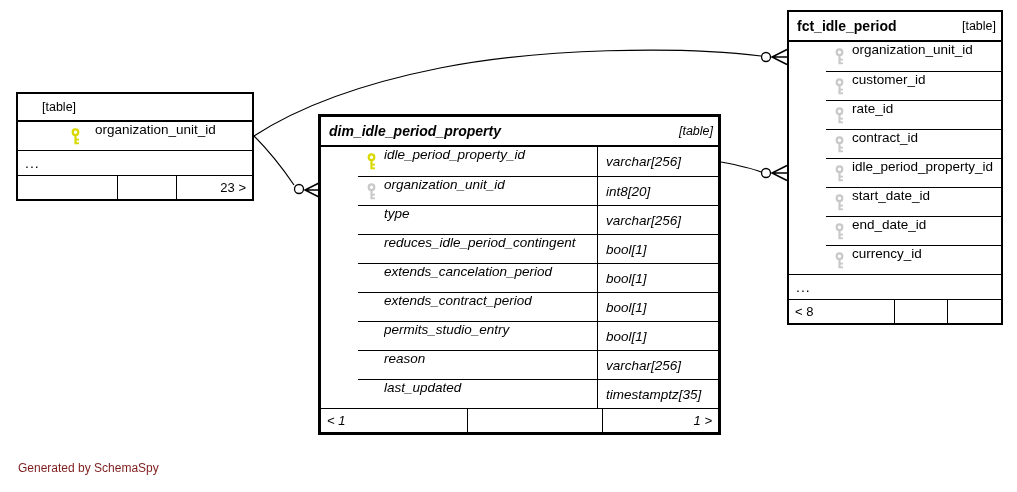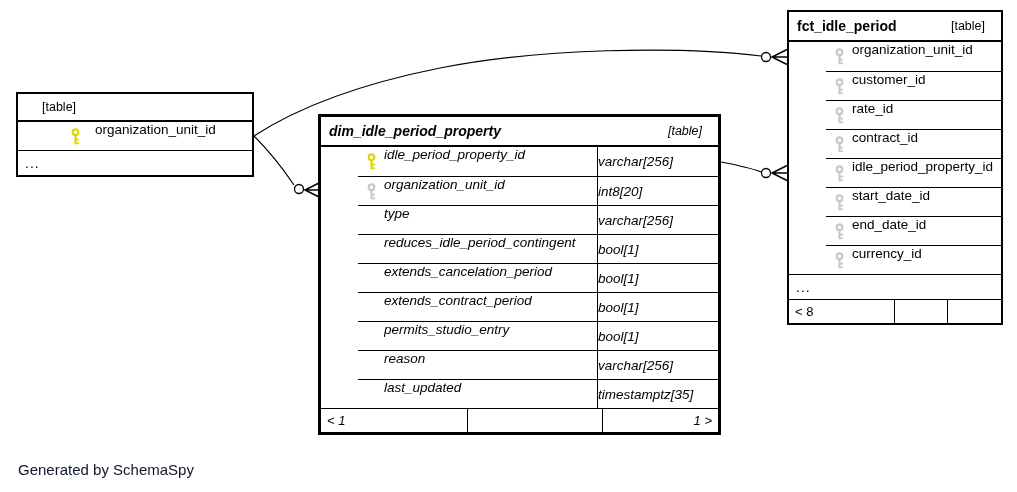--- a/index.html
+++ b/index.html
@@ -17,54 +17,54 @@
   .crow{fill:none;stroke:#000;stroke-width:1.5px;}
 
   .tbl{
     position:absolute;z-index:1;background:#fff;
     border:2px solid #000;font-size:13.5px;box-sizing:content-box;
   }
   .tbl--mid{border-width:3px;}
   .tbl-header{
     display:flex;justify-content:space-between;align-items:center;
     height:28px;border-bottom:2px solid #000;
-    padding:0 16px 0 8px;font-weight:bold;font-size:14px;
+    padding:0 5px 0 8px;font-weight:bold;font-size:14px;
   }
   .tbl--left .tbl-header{height:26px;}
   .tag{font-weight:normal;font-size:12.5px;margin-left:16px;}
   .tbl-row{
     display:flex;height:29px;
     border-top:1px solid #000;box-sizing:border-box;margin-left:37px;
   }
   .tbl-rows .tbl-row:first-child{border-top:0;}
   .tbl--left .tbl-row{height:28px;}
   .key-box{flex:0 0 26px;display:flex;justify-content:center;align-items:center;}
   .tbl--left .key-box{flex:0 0 40px;}
   .col-name{flex:1;white-space:nowrap;overflow:hidden;}
   .col-type{
     flex:0 0 121px;border-left:1px solid #000;align-self:stretch;
-    display:flex;align-items:center;box-sizing:border-box;
+    display:flex;align-items:center;padding-left:8px;box-sizing:border-box;
     white-space:nowrap;
   }
   .tbl-ellipsis{
     height:24px;border-top:1px solid #000;display:flex;align-items:center;
     padding-left:7px;font-size:14px;letter-spacing:1px;
   }
   .tbl-footer{
     display:flex;align-items:stretch;height:23px;
     border-top:1px solid #000;font-size:13px;
   }
   .fcell{display:flex;align-items:center;box-sizing:border-box;}
   .fcell + .fcell{border-left:1px solid #000;}
   .fcell--grow{flex:1;}
   .fcell--l{justify-content:flex-start;padding-left:6px;}
   .fcell--r{justify-content:flex-end;padding-right:6px;}
   #credit{
     position:absolute;left:18px;top:461px;z-index:1;
-    font-size:15px;color:#0f172a;
+    font-size:12px;color:#7f1d1d;
   }
 </style>
 </head>
 <body>
 
 <div id="canvas">
 
   <svg id="rel-layer" width="1017" height="492">
     <g>
       <path class="rel" d="M254,136 C300,106 360,84 440,68 C540,48 680,46 761,56"></path>
@@ -94,20 +94,25 @@
               <circle cx="4.5" cy="4.2" r="2.8" fill="none" stroke="#d9d900" stroke-width="2.2"></circle>
               <line x1="4.5" y1="7" x2="4.5" y2="16.2" stroke="#d9d900" stroke-width="2.2"></line>
               <line x1="4.5" y1="11.6" x2="8" y2="11.6" stroke="#d9d900" stroke-width="1.8"></line>
               <line x1="4.5" y1="15.3" x2="8" y2="15.3" stroke="#d9d900" stroke-width="1.8"></line>
             </svg>
           </span>
           <span class="col-name">organization_unit_id</span>
         </div>
       </div>
     <div class="tbl-ellipsis">...</div>
+    <div class="tbl-footer">
+      <span class="fcell fcell--l" style="flex:0 0 99px;"></span>
+      <span class="fcell" style="flex:0 0 59px;"></span>
+      <span class="fcell fcell--grow fcell--r">23 &gt;</span>
+    </div>
   </div>
 
   <div class="tbl tbl--mid" style="left:318px;top:114px;width:397px;font-style:italic;">
     <div class="tbl-header">
       <span>dim_idle_period_property</span>
       <span class="tag">[table]</span>
     </div>
     <div class="tbl-rows">
         <div class="tbl-row">
           <span class="key-box">

